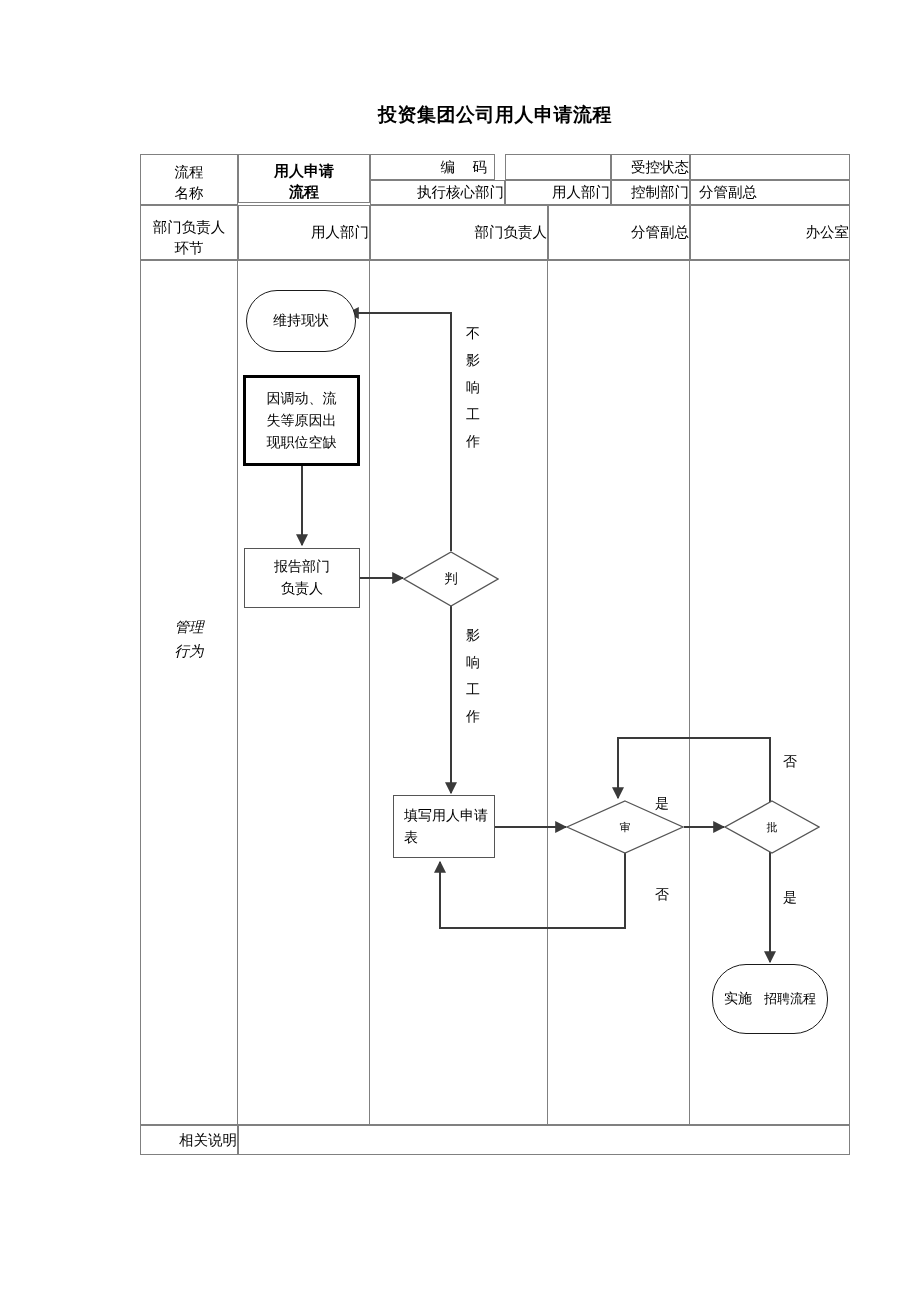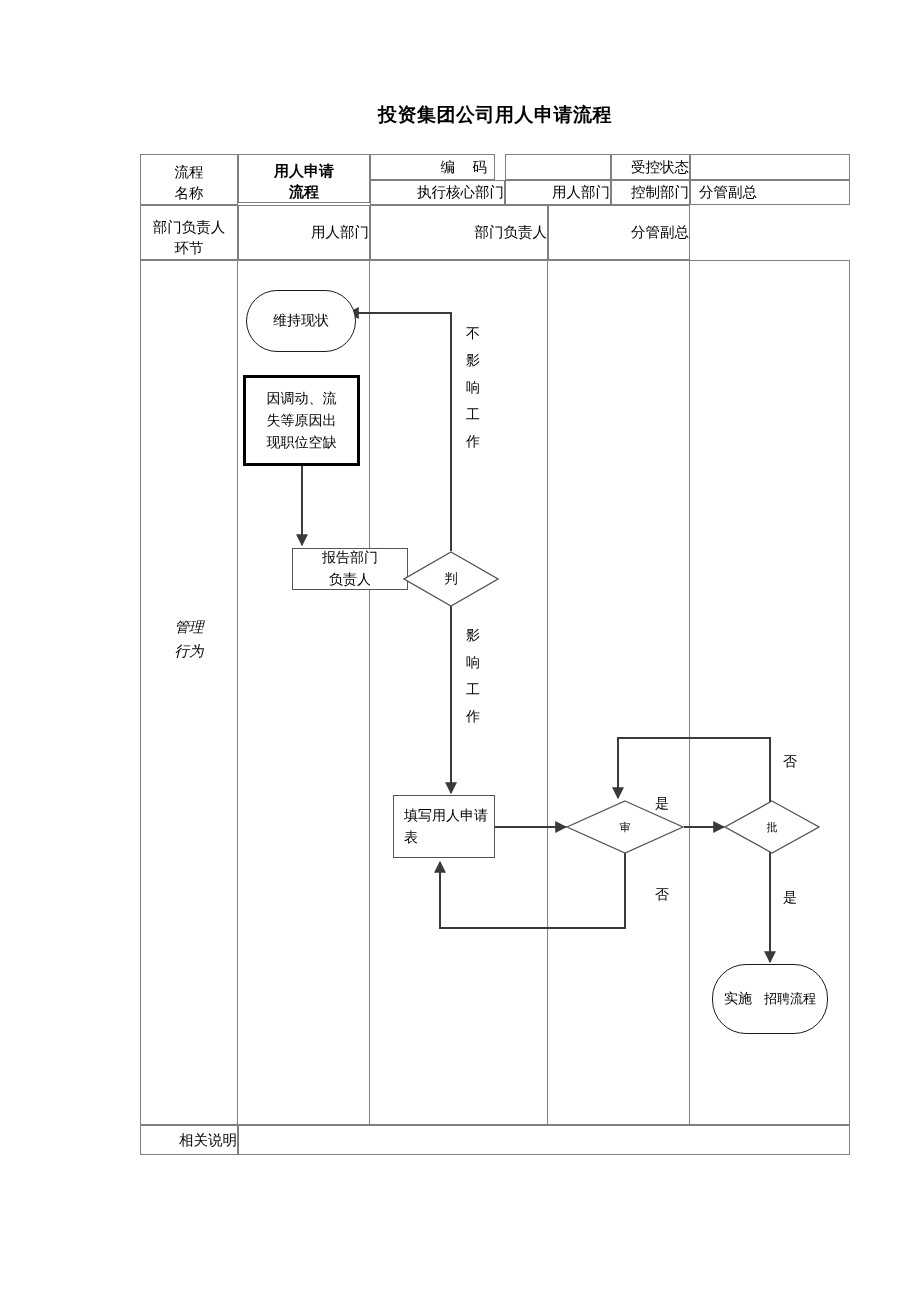--- a/index.html
+++ b/index.html
@@ -220,20 +220,23 @@
   </div>
   <div class="tbl-cell" style="left:238px; top:205px; width:132px; height:55px;">
     <span class="cell-txt">用人部门</span>
   </div>
   <div class="tbl-cell" style="left:370px; top:205px; width:178px; height:55px;">
     <span class="cell-txt">部门负责人</span>
   </div>
   <div class="tbl-cell" style="left:548px; top:205px; width:142px; height:55px;">
     <span class="cell-txt">分管副总</span>
   </div>
+  <div class="tbl-cell" style="left:690px; top:205px; width:160px; height:55px;">
+    <span class="cell-txt">办公室</span>
+  </div>
 
   <div id="flow-border"></div>
   <div id="flow-area">
     <div class="lane-sep" style="left:97px;"></div>
     <div class="lane-sep" style="left:229px;"></div>
     <div class="lane-sep" style="left:407px;"></div>
     <div class="lane-sep" style="left:549px;"></div>
   </div>
 
   <div id="lane-label">
@@ -272,21 +275,21 @@
   <div class="shape shape-terminator" style="left:246px; top:290px; width:110px; height:62px;">
     <span class="shape-txt">维持现状</span>
   </div>
 
   <div class="shape shape-process-thick" style="left:243px; top:375px; width:117px; height:91px; flex-direction:column;">
     <span class="shape-txt">因调动、流</span>
     <span class="shape-txt">失等原因出</span>
     <span class="shape-txt">现职位空缺</span>
   </div>
 
-  <div class="shape shape-process" style="left:244px; top:548px; width:116px; height:42px; flex-direction:column;margin-left:48px;">
+  <div class="shape shape-process" style="left:244px; top:548px; width:116px; height:60px; flex-direction:column;">
     <span class="shape-txt">报告部门</span>
     <span class="shape-txt">负责人</span>
   </div>
 
   <div class="diamond-wrap" style="left:403px; top:551px; width:96px; height:56px;">
     <svg width="96" height="56" viewBox="0 0 96 56" xmlns="http://www.w3.org/2000/svg">
       <polygon points="48,1 95,28 48,55 1,28" fill="#ffffff" stroke="#555555" stroke-width="1.4"></polygon>
     </svg>
     <div class="diamond-label big">
       <span>判</span>

